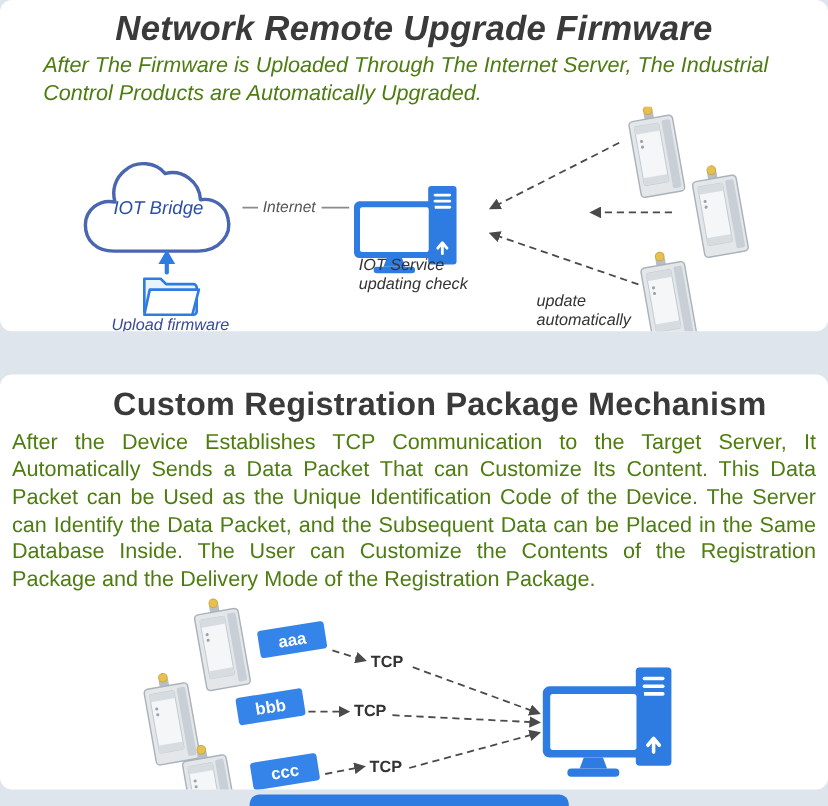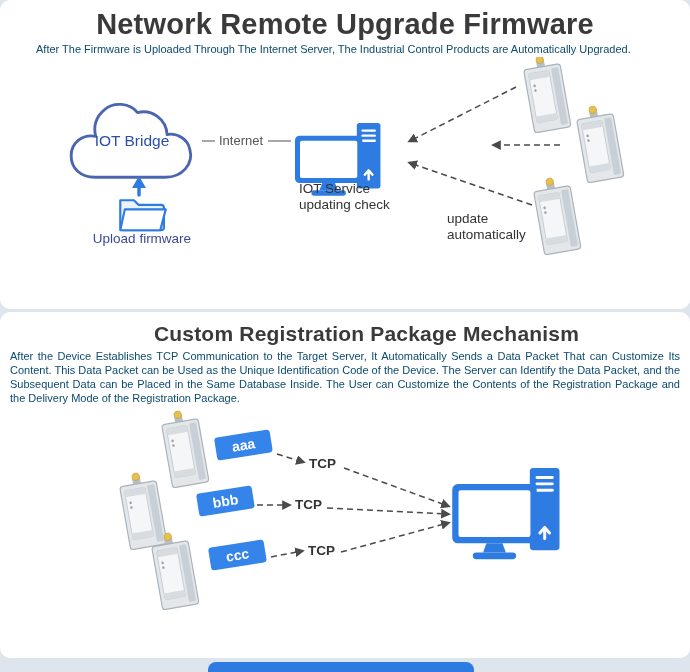--- a/index.html
+++ b/index.html
@@ -1,26 +1,26 @@
 <!DOCTYPE html>
 <html><head>
 <meta charset="utf-8">
 <style>
   html { background:#dfe5ec; }
   body {
     width:690px; height:672px; margin:0; position:relative; overflow:hidden;
     background:#dfe5ec; font-family:"Liberation Sans", sans-serif;
   }
   .card { position:absolute; left:0; right:0; background:#ffffff; border-radius:10px; overflow:hidden; }
-  #card1 { top:0; height:309px; }
+  #card1 { top:0; height:276px;font-style:italic; }
   #card2 { top:312px; height:346px; }
   .card h1 { margin:8px 0 2px; text-align:center; font-weight:bold; color:#3a3a3a; letter-spacing:.2px; }
   #card1 h1 { font-size:29px; }
-  #card2 h1 { font-size:21px; margin-top:10px;padding-left:43px; }
-  .desc { color:#0c4a6e; font-size:11px; line-height:1.27; margin:2px 36px 0; }
+  #card2 h1 { font-size:27px; margin-top:10px;padding-left:43px; }
+  .desc { color:#4d7c0f; font-size:18px; line-height:1.27; margin:2px 36px 0; }
   #card2 .desc { margin:4px 10px 0; text-align:justify; }
   .diagram { position:relative; width:690px; }
   #diagram1 { height:212px; }
   #diagram2 { height:208px; margin-top:2px; }
   .diagram svg { display:block; width:100%; height:100%; font-family:"Liberation Sans", sans-serif; }
   .dash { stroke:#4a4a4a; stroke-width:1.5; stroke-dasharray:6 4; fill:none; }
   .thin-link { stroke:#8a8a8a; stroke-width:1.5; }
   .lbl { fill:#333333; font-size:13.5px; }
   .lbl-gray { fill:#555555; font-size:13px; }
   .packet-rect { fill:#3584ea; }

